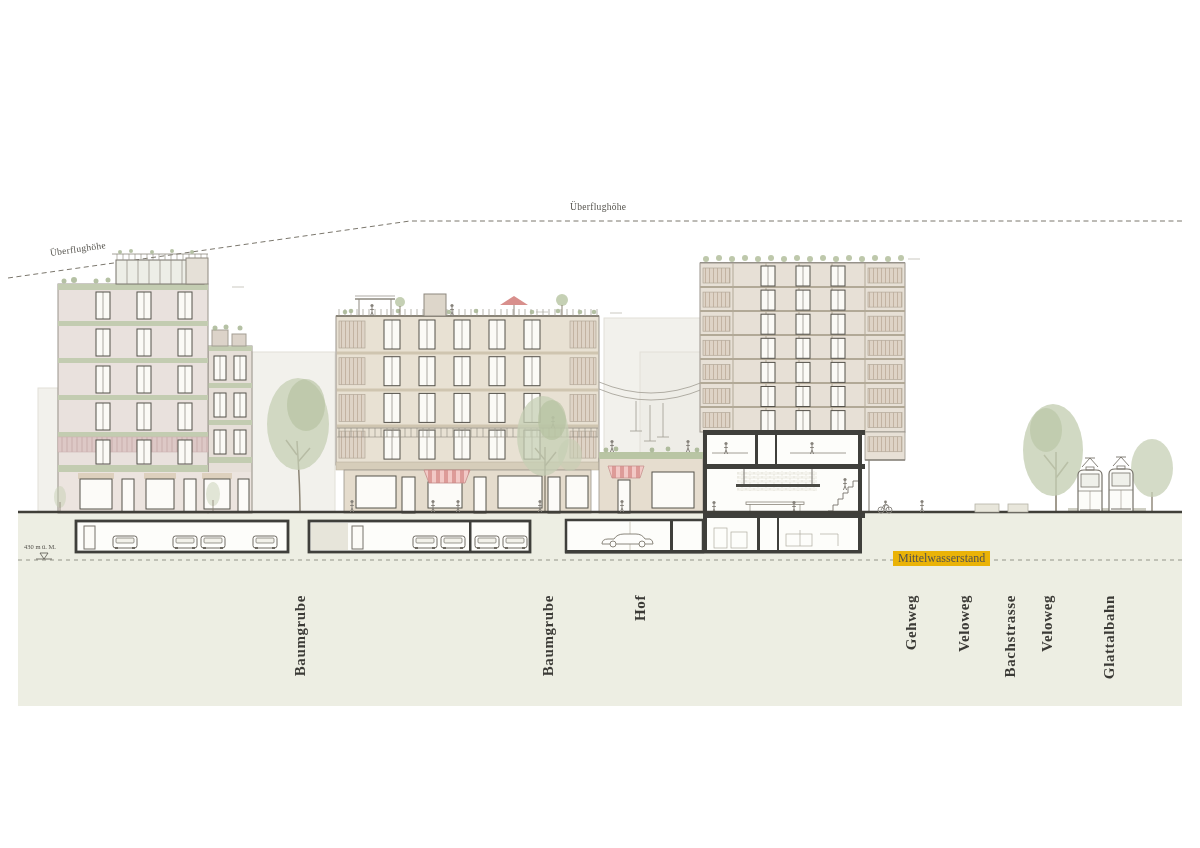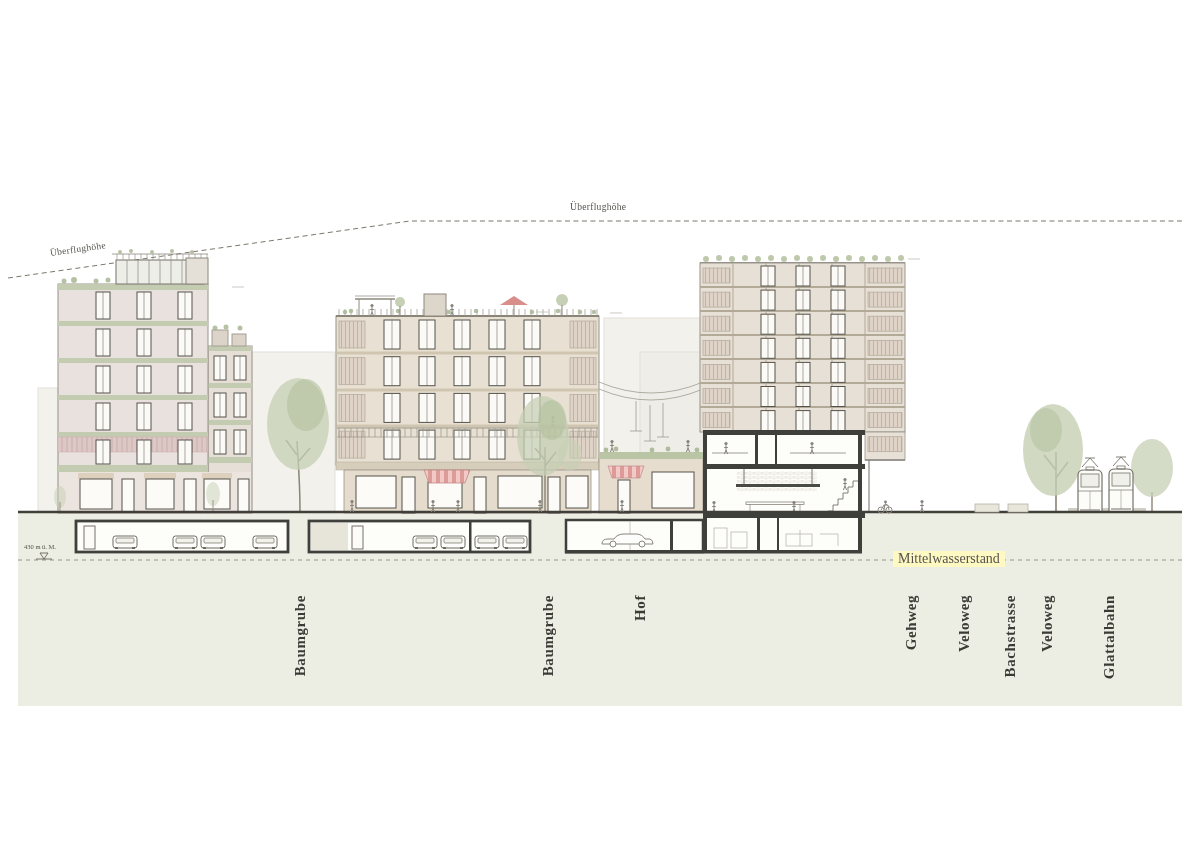--- a/index.html
+++ b/index.html
@@ -10,22 +10,22 @@
   .win-a{fill:#fbfaf6;stroke:#55524b;stroke-width:1;}
   .win-b{fill:url(#slat);stroke:#b3a899;stroke-width:.7;}
   .mullion{stroke:#55524b;stroke-width:.5;}
   
   .v-label{position:absolute;top:595px;writing-mode:vertical-rl;transform:rotate(180deg);
            font-weight:600;font-size:15px;line-height:19px;color:#3b3a36;letter-spacing:.6px;
            white-space:nowrap;}
   .flight-label{position:absolute;font-size:9.5px;color:#55534d;letter-spacing:.3px;white-space:nowrap;}
   #fl-left{left:50px;top:248px;transform:rotate(-8deg);transform-origin:left center;}
   #fl-top{left:570px;top:202px;}
-  .water-label{position:absolute;left:893px;top:551px;font-size:14px;color:#55534d;
-               background:#fef9c3;padding:0 5px;white-space:nowrap;}
+  .water-label{position:absolute;left:893px;top:551px;font-size:12px;color:#55534d;
+               background:#eab308;padding:0 5px;white-space:nowrap;}
   .elev-label{position:absolute;left:24px;top:543px;font-size:6.5px;color:#55534d;white-space:nowrap;}
 </style>
 </head>
 <body>
 
 <div class="canvas">
 
 <svg width="1200" height="848" viewBox="0 0 1200 848">
   <defs>
     <pattern id="slat" width="4" height="6" patternUnits="userSpaceOnUse">

